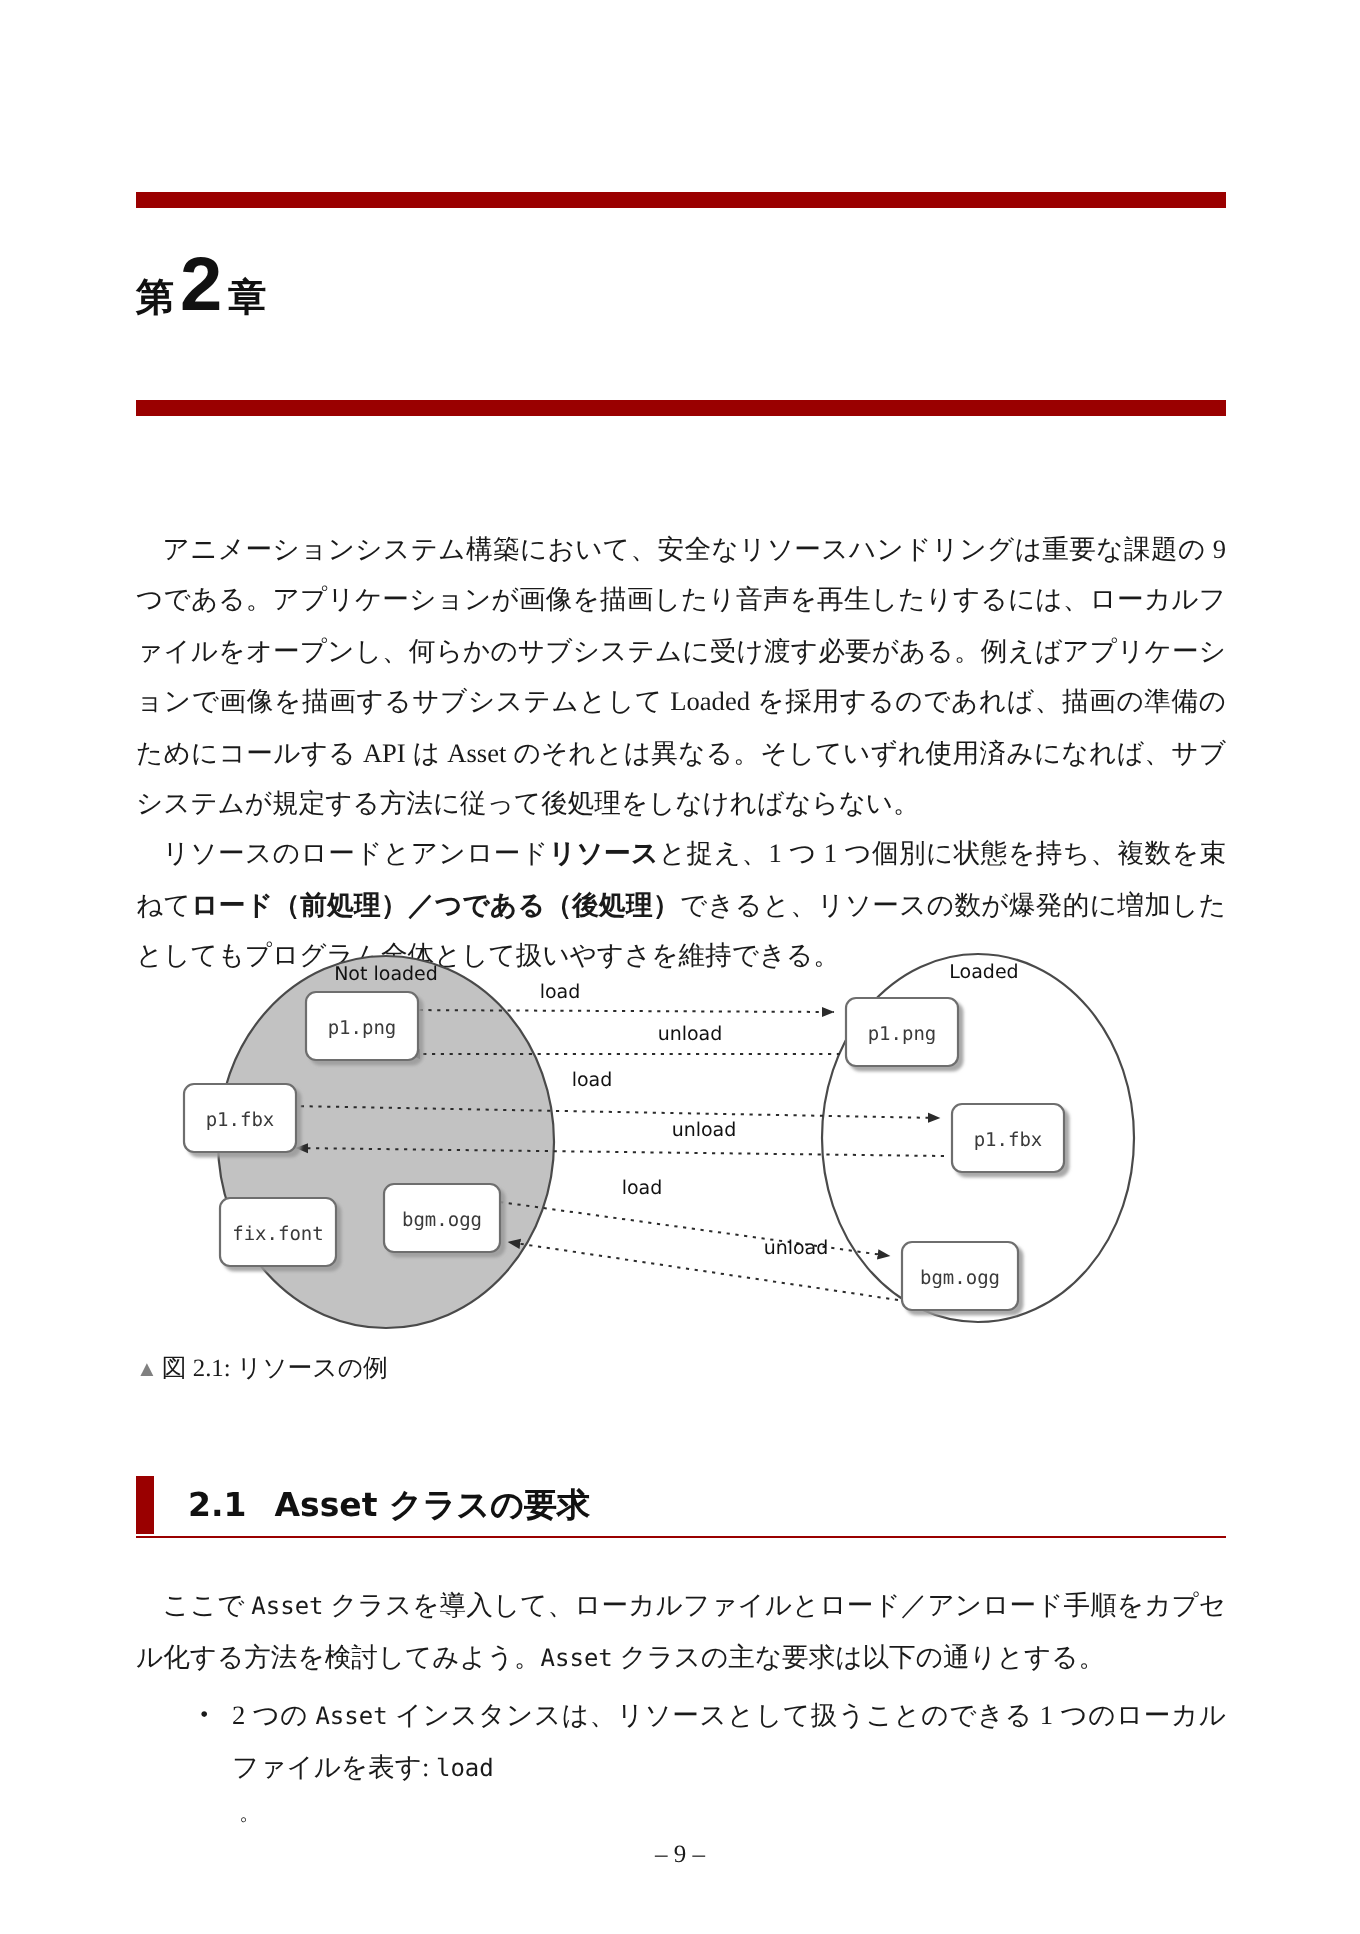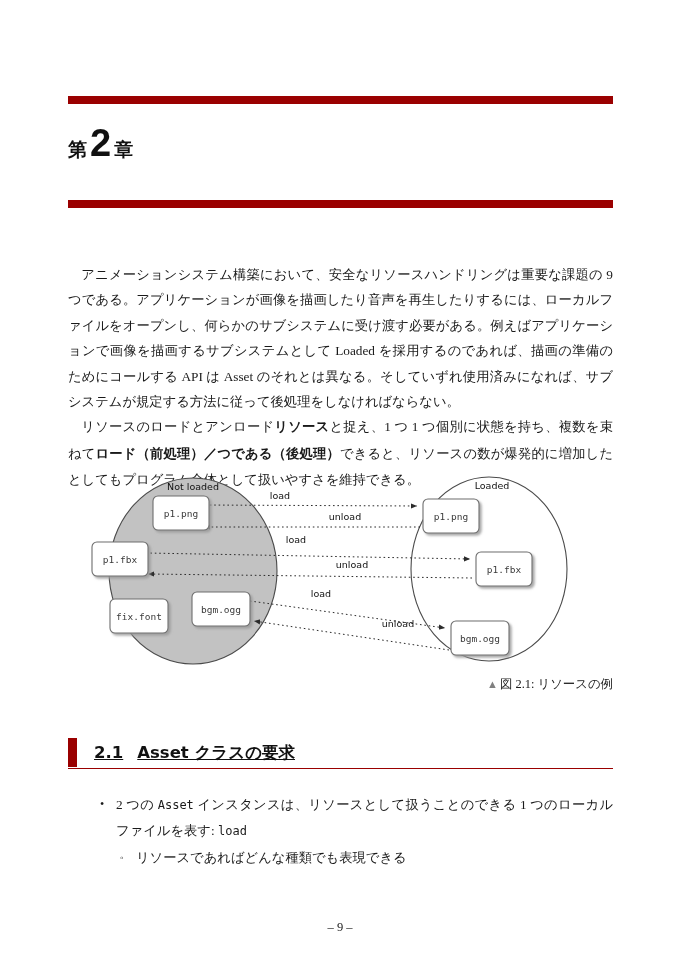--- a/index.html
+++ b/index.html
@@ -77,36 +77,36 @@
     text-indent: 1em;
   }
   .para + .para { margin-top: 0; }
   .mono {
     font-family: "DejaVu Sans Mono", "Liberation Mono", monospace;
     font-size: 12px;
   }
   .lat {
     font-family: "Liberation Serif", "DejaVu Serif", serif;
   }
-  b.bd { font-weight: bold; font-family: Liberation Mono, monospace; }
+  b.bd { font-weight: bold; }
 
   
   .figure {
     position: absolute;
     left: 68px;
     top: 468px;
     width: 545px;
   }
   .fig-canvas {
     position: relative;
     width: 545px;
     height: 205px;
   }
   .fig-caption {
-    text-align: right;
+    text-align: left;
     font-size: 12.4px;
     margin-top: 3px;
     color: #1a1a1a;
   }
   .caption-tri {
     color: #808080;
     font-size: 11px;
     padding-right: 2px;
   }
 
@@ -128,21 +128,20 @@
   }
   .sec-label {
     position: absolute;
     left: 26px;
     top: 4px;
     font-family: "DejaVu Sans", "Liberation Sans", sans-serif;
     font-weight: bold;
     font-size: 16.5px;
     color: #111111;
     white-space: nowrap;
-    text-decoration: underline;
   }
   .sec-num { padding-right: 14px; }
   .sec-underline {
     position: absolute;
     left: 0;
     top: 30px;
     width: 545px;
     height: 1.4px;
     background: #9a0000;
   }
@@ -286,29 +285,29 @@
 
   <div class="section-head">
     <div class="sec-bar"></div>
     <div class="sec-label">
       <span class="sec-num">2.1</span><span>Asset クラスの要求</span>
     </div>
     <div class="sec-underline"></div>
   </div>
 
   <div class="body-text" style="top:790px;">
+    <p class="para"><span>ここで </span><span class="mono">Asset</span><span> クラスを導入して、ローカルファイルとロード／アンロード手順をカプセル化する方法を検討してみよう。</span><span class="mono">Asset</span><span> クラスの主な要求は以下の通りとする。</span></p>
 
     <ul class="list-l1 bullet-indent">
       <li class="li1">
         <span class="mk">•</span>
         <span>2 つの </span><span class="mono">Asset</span><span> インスタンスは、リソースとして扱うことのできる 1 つのローカルファイルを表す: </span><span class="mono">load</span>
         <ul class="list-l2">
           <li class="li2">
             <span class="mk">◦</span>
-            <span>リソースであればどんな種類でも表現できる</span>
           </li>
         </ul>
       </li>
     </ul>
   </div>
 
   <div class="page-num">– 9 –</div>
 
 </div>
 

